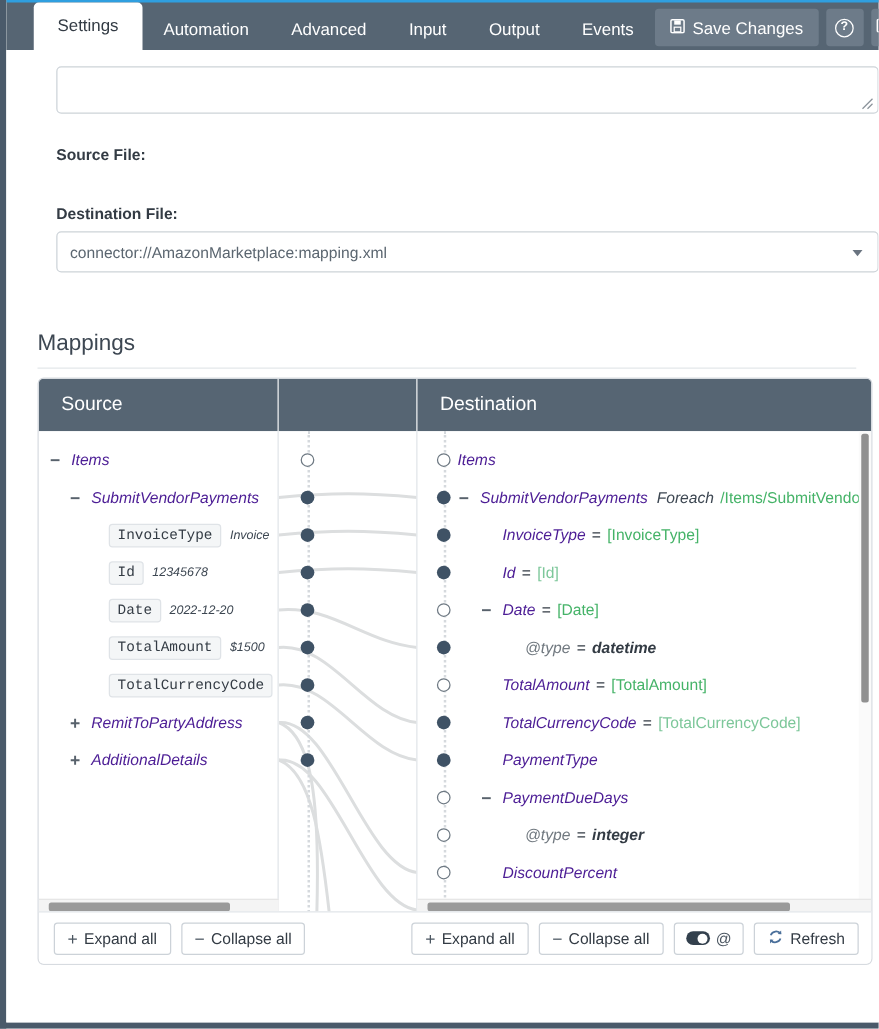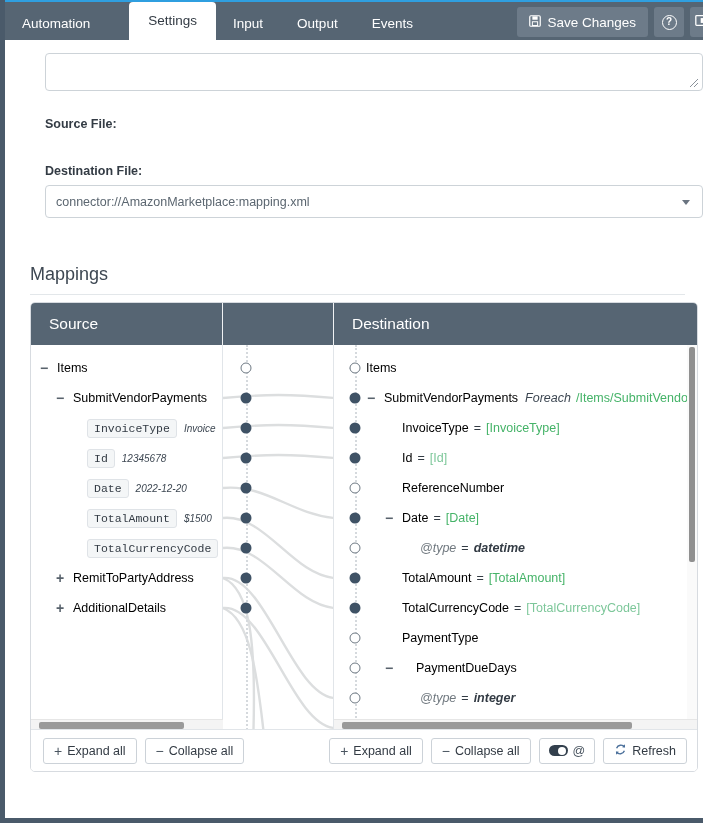--- a/index.html
+++ b/index.html
@@ -161,21 +161,21 @@
     cursor: pointer; user-select: none;
   }
   .tog.blank { color: transparent; cursor: default; }
   .chip {
     font-family: "Liberation Mono", monospace;
     font-size: 11.5px;
     background: #f4f6f7; border: 1px solid #dfe3e7;
     border-radius: 3px; padding: 2px 6px; color: #333b44;
   }
   .val { font-style: italic; color: #3d4752; margin-left: 7px; font-size: 10px; }
-  .nm { color: #000000; }
+  .nm { color: #4c1d95; font-style: italic; }
   .green { color: #45b368; }
   .green-dim { color: #7dc79a; }
   .fe { font-style: italic; color: #3d4752; margin: 0 5px 0 7px; }
   .eq { margin: 0 5px; color: #333b44; }
   .attr { font-style: italic; color: #70787f; }
   .bold-it { font-style: italic; font-weight: bold; color: #333b44; }
 
   
   .rail {
     position: absolute; top: 0; width: 0; height: 385px;
@@ -236,22 +236,23 @@
   .at-lbl { font-size: 12.5px; color: #4a5560; }
   .refresh-ic { color: #4a6f9a; font-size: 13px; }
   .pushright { margin-left: auto; display: flex; gap: 8px; padding-right: 12px; }
 </style>
 </head>
 <body>
 
 <div id="app">
 
   <div class="tabbar">
+    <div class="tab active">Settings</div>
     <div class="tab">Automation</div>
-    <div class="tab active">Settings</div>
+    <div class="tab">Advanced</div>
     <div class="tab">Input</div>
     <div class="tab">Output</div>
     <div class="tab">Events</div>
 
     <div class="topbtns">
       <button class="tbtn">
         <span>
           <svg width="12" height="12" viewBox="0 0 16 16">
               <rect x="1" y="1" width="14" height="14" rx="1.5" fill="none" stroke="#fff" stroke-width="1.6"></rect>
               <rect x="4.5" y="1.8" width="7" height="4.5" fill="#fff"></rect>
@@ -389,24 +390,20 @@
               <span class="eq">=</span>
               <span class="green">[InvoiceType]</span>
             </div>
             <div class="row" style="padding-left: 42px;">
               <span class="tog blank">&nbsp;</span>
               <span class="nm" style="margin-left: 6px;">Id</span>
               <span class="eq">=</span>
               <span class="green-dim">[Id]</span>
             </div>
             <div class="row" style="padding-left: 42px;">
-              <span class="tog blank">&nbsp;</span>
-              <span class="nm" style="margin-left: 6px;">ReferenceNumber</span>
-            </div>
-            <div class="row" style="padding-left: 42px;">
               <span class="tog">−</span>
               <span class="nm" style="margin-left: 6px;">Date</span>
               <span class="eq">=</span>
               <span class="green">[Date]</span>
             </div>
             <div class="row" style="padding-left: 60px;">
               <span class="tog blank">&nbsp;</span>
               <span class="attr" style="margin-left: 6px;">@type</span>
               <span class="eq">=</span>
               <span class="bold-it">datetime</span>
@@ -422,21 +419,21 @@
               <span class="nm" style="margin-left: 6px;">TotalCurrencyCode</span>
               <span class="eq">=</span>
               <span class="green-dim">[TotalCurrencyCode]</span>
             </div>
             <div class="row" style="padding-left: 42px;">
               <span class="tog blank">&nbsp;</span>
               <span class="nm" style="margin-left: 6px;">PaymentType</span>
             </div>
             <div class="row" style="padding-left: 42px;">
               <span class="tog">−</span>
-              <span class="nm" style="margin-left: 20px;">PaymentDueDays</span>
+              <span class="nm" style="margin-left: 6px;">PaymentDueDays</span>
             </div>
             <div class="row" style="padding-left: 60px;">
               <span class="tog blank">&nbsp;</span>
               <span class="attr" style="margin-left: 6px;">@type</span>
               <span class="eq">=</span>
               <span class="bold-it">integer</span>
             </div>
             <div class="row" style="padding-left: 42px;">
               <span class="tog blank">&nbsp;</span>
               <span class="nm" style="margin-left: 6px;">DiscountPercent</span>

